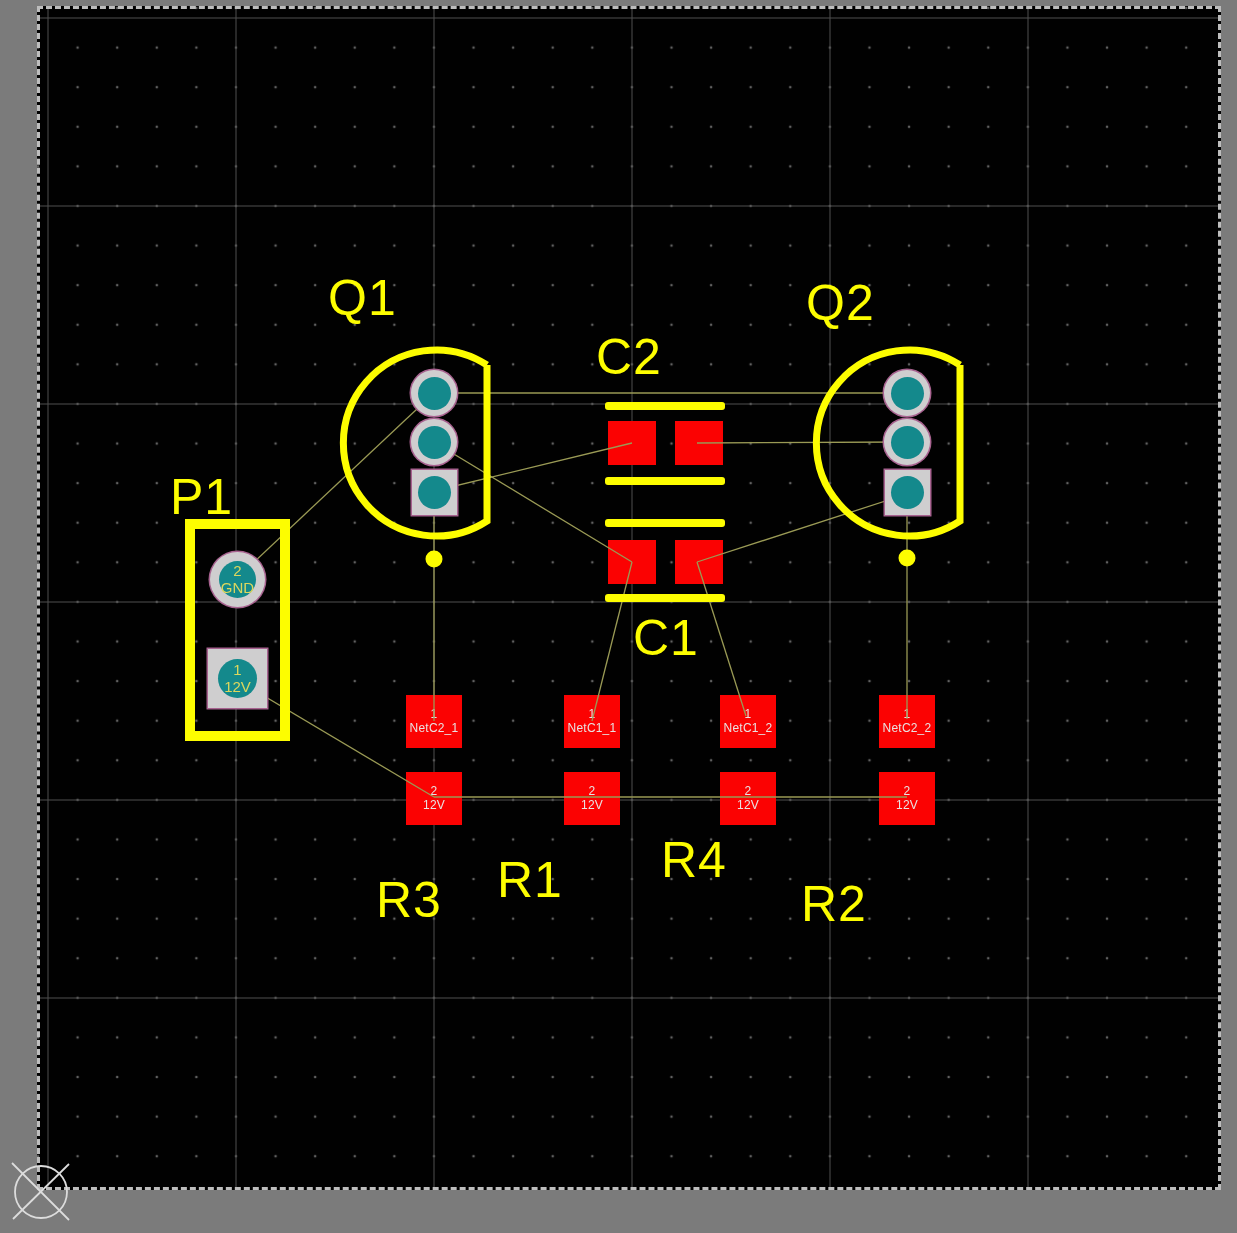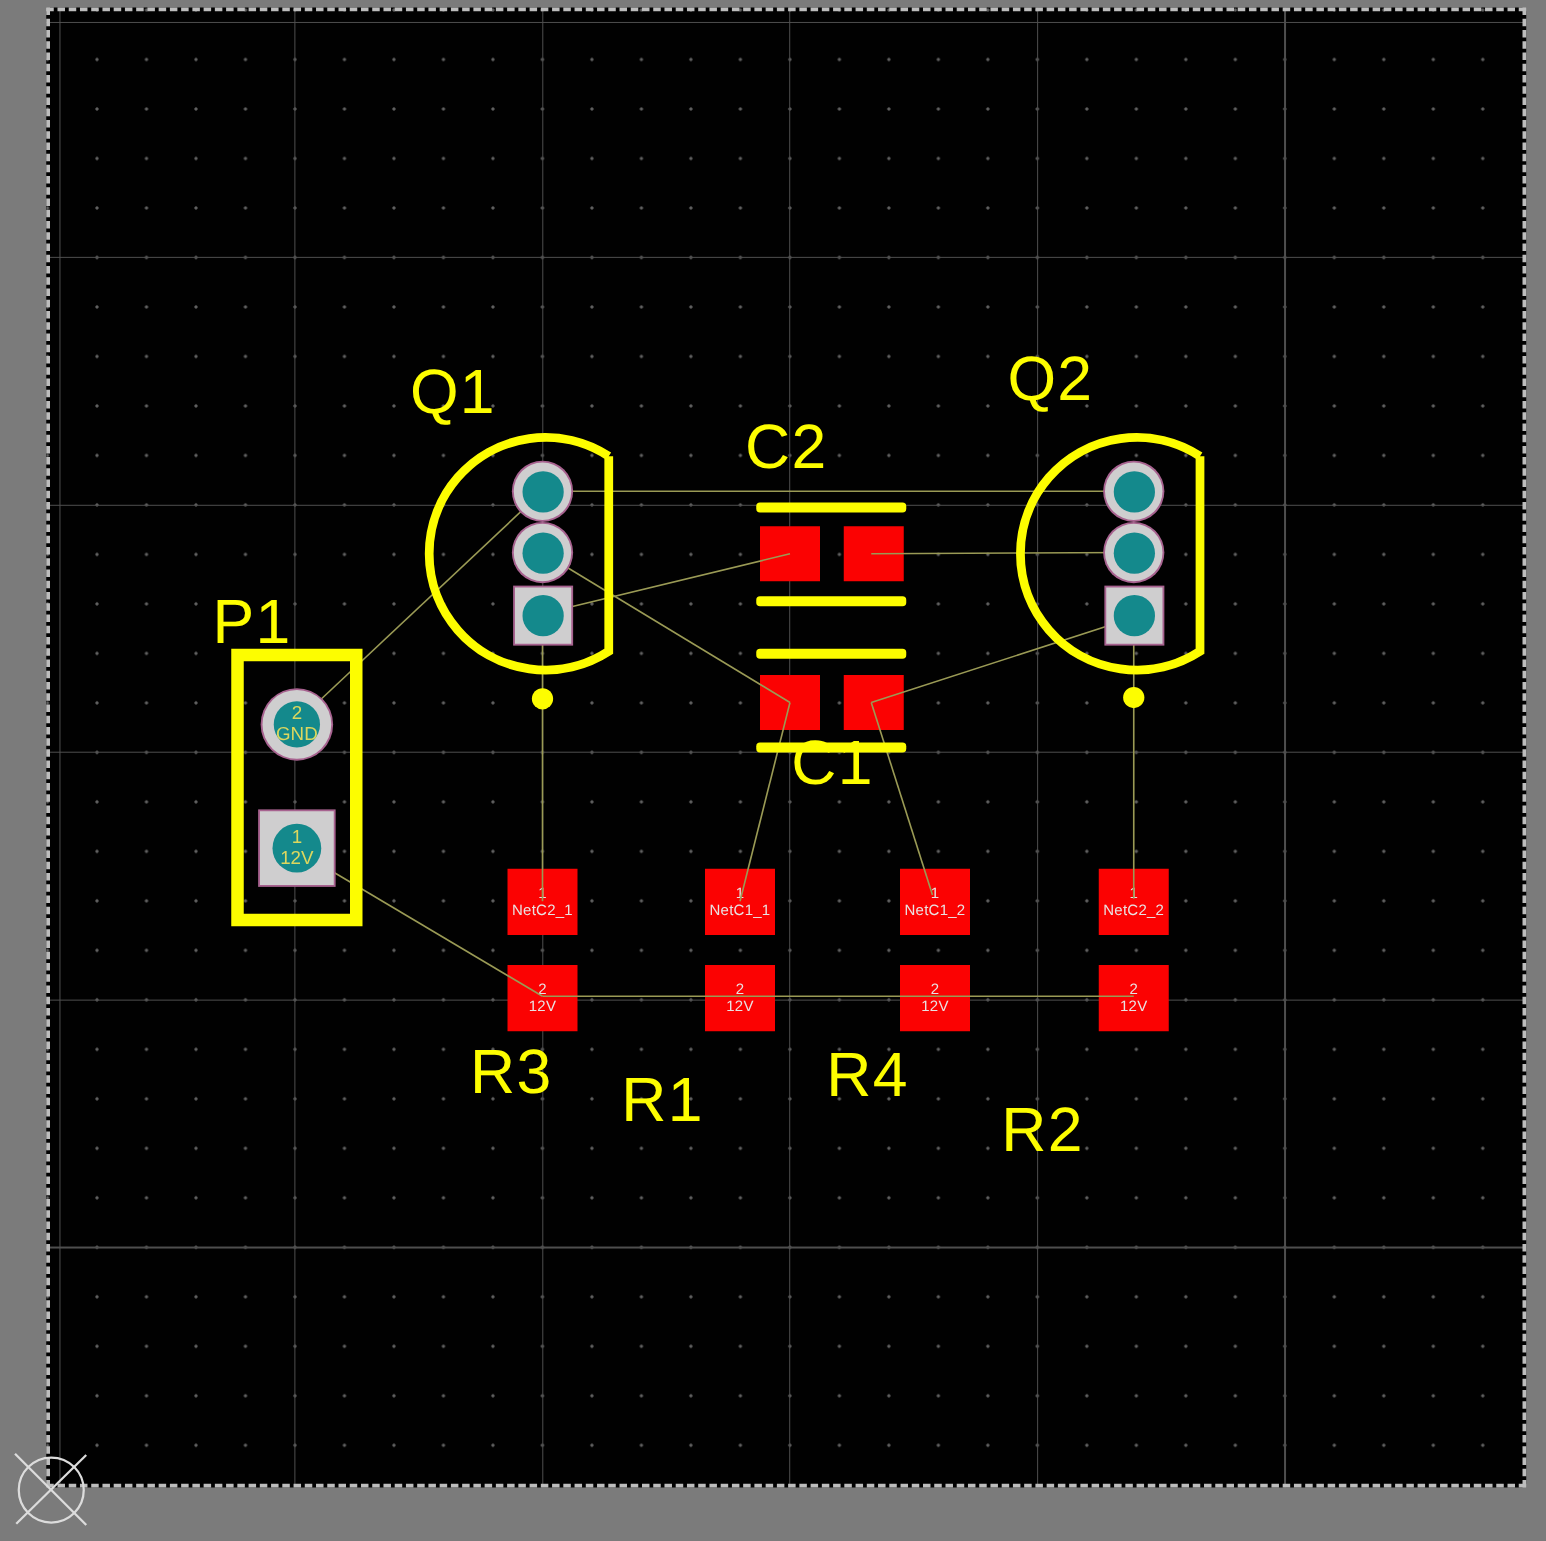--- a/index.html
+++ b/index.html
@@ -166,21 +166,21 @@
   </span>
 </div>
 <div class="th" style="left:208px;top:649px;width:59px;height:59px">
   <span class="teal" style="width:39px;height:39px"></span>
   <span class="ptxt">
     <span>1</span>
     <span>12V</span>
   </span>
 </div>
 
-<div class="ref" style="left:328px;top:290px">Q1</div>
+<div class="ref" style="left:328px;top:275px">Q1</div>
 <div class="ref" style="left:806px;top:280px">Q2</div>
 <div class="ref" style="left:170px;top:474px">P1</div>
 <div class="ref" style="left:596px;top:334px">C2</div>
-<div class="ref" style="left:633px;top:587px">C1</div>
-<div class="ref" style="left:376px;top:834px">R3</div>
+<div class="ref" style="left:633px;top:615px">C1</div>
+<div class="ref" style="left:376px;top:877px">R3</div>
 <div class="ref" style="left:497px;top:857px">R1</div>
 <div class="ref" style="left:661px;top:837px">R4</div>
 <div class="ref" style="left:801px;top:881px">R2</div>
 
 </body></html>

